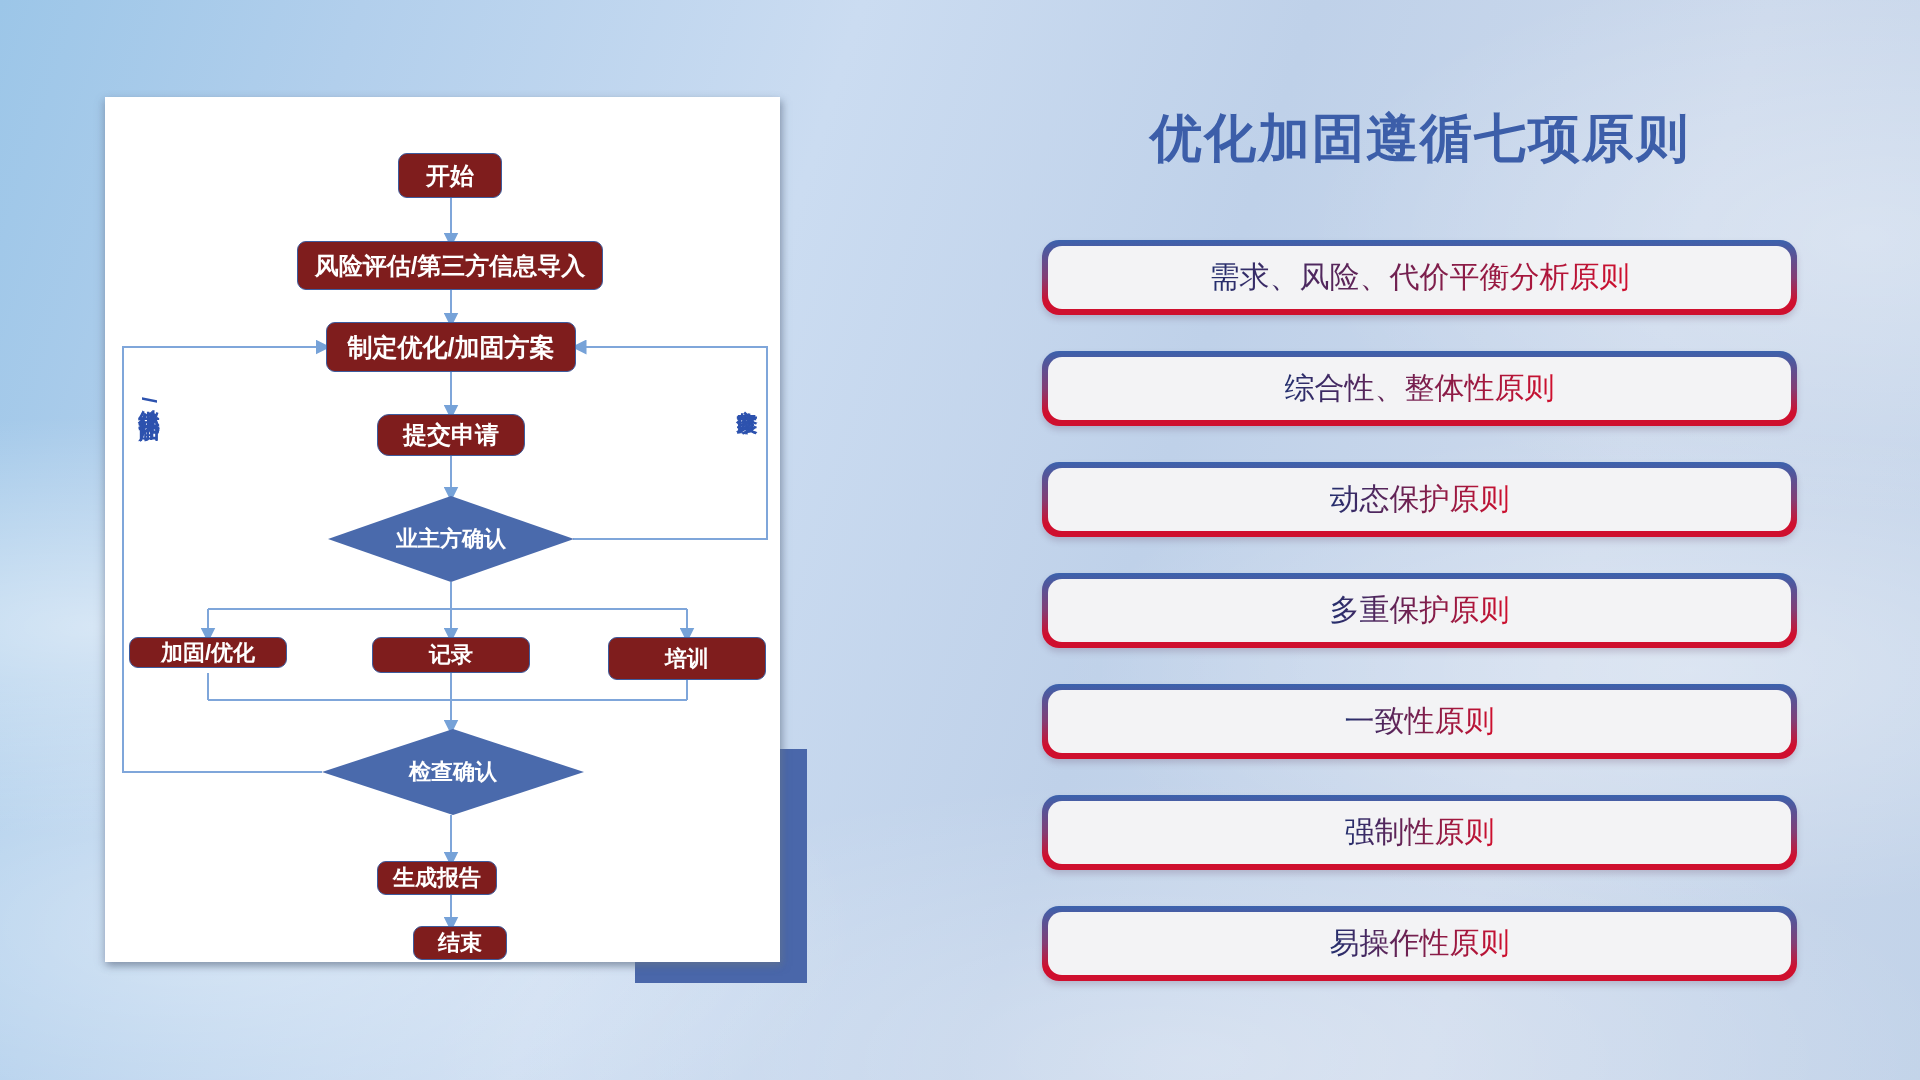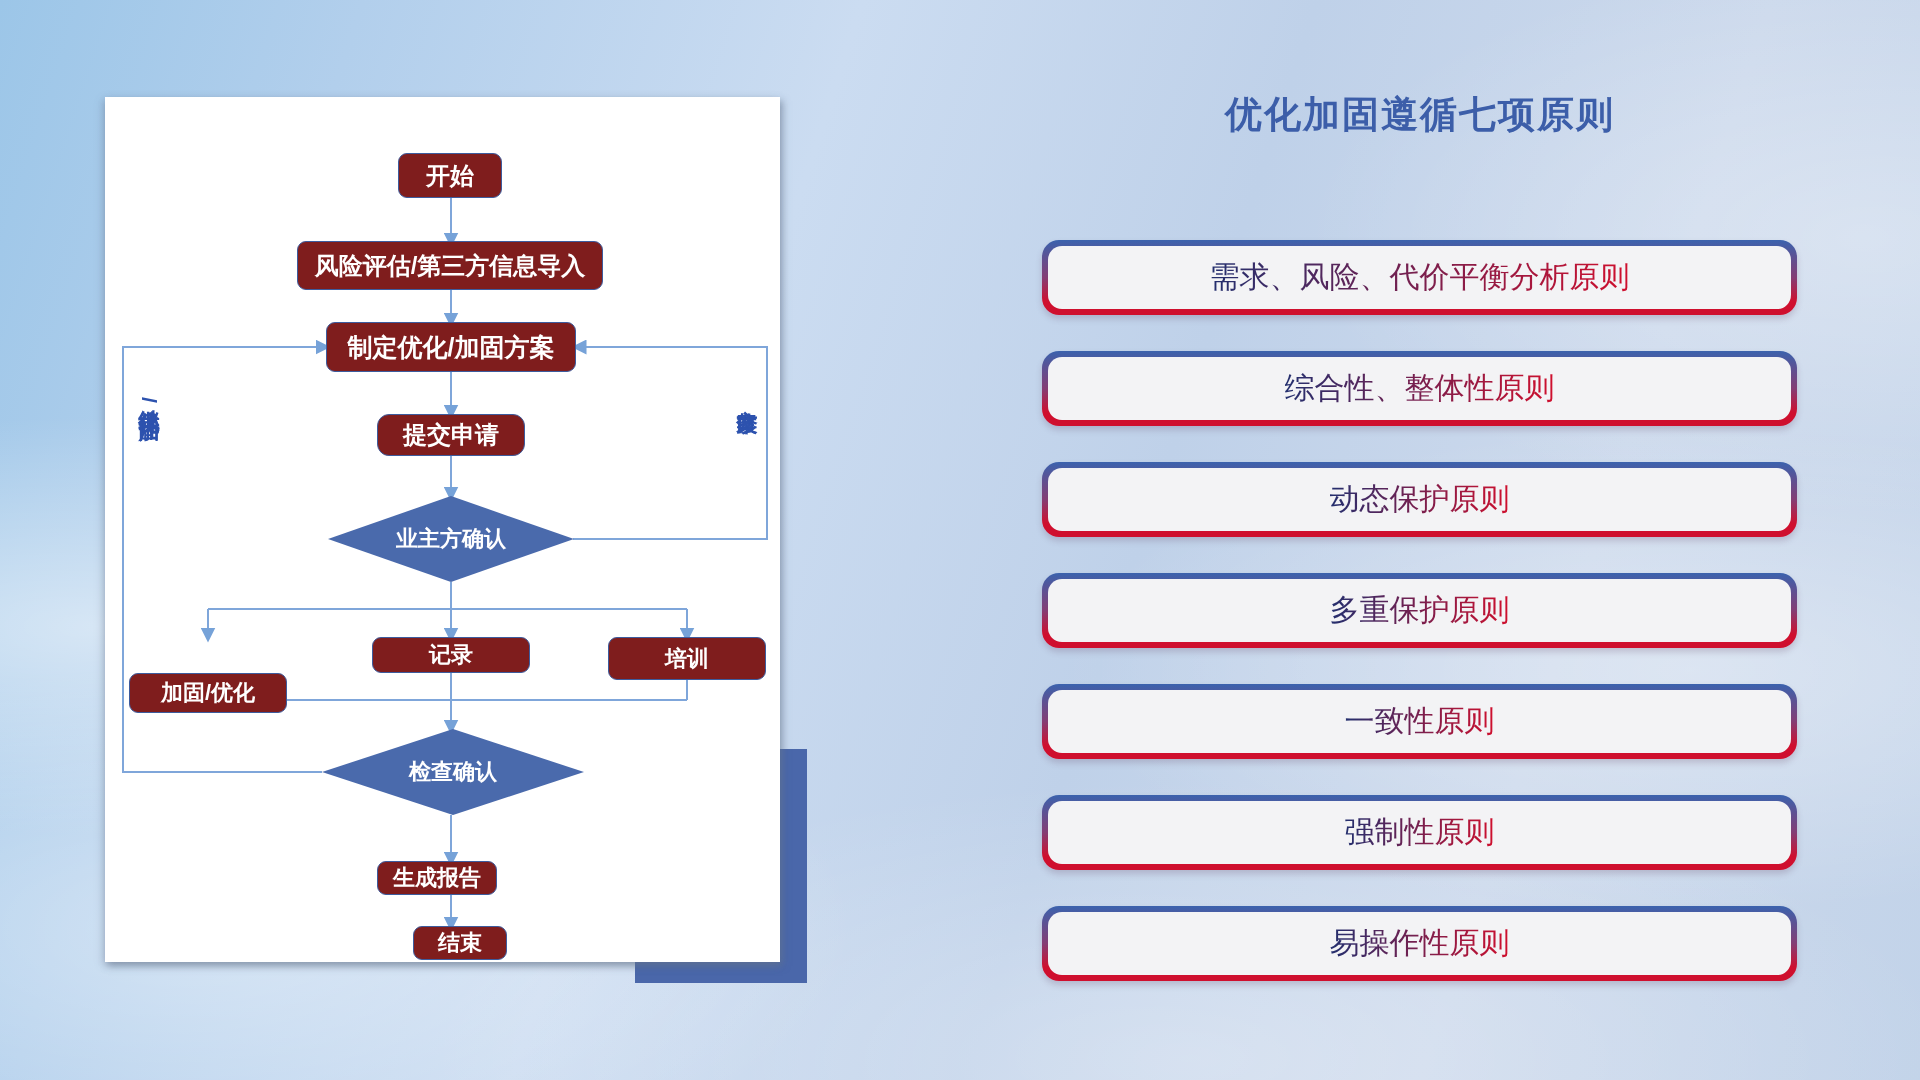--- a/index.html
+++ b/index.html
@@ -16,22 +16,22 @@
   .card{position:absolute;left:105px;top:97px;width:675px;height:865px;background:#ffffff;z-index:2;
         box-shadow:-2px 3px 8px rgba(100,115,140,.35), 3px 4px 7px rgba(100,115,140,.5);}
   .flow-svg{position:absolute;left:0;top:0;}
   .node{position:absolute;display:flex;align-items:center;justify-content:center;
         background:#7f1d1d;color:#fff;font-weight:bold;border-radius:9px;
         border:1px solid #3d5c9e;box-sizing:border-box;white-space:nowrap;}
   .diamond{position:absolute;background:#4a6aac;clip-path:polygon(50% 0,100% 50%,50% 100%,0 50%);
         display:flex;align-items:center;justify-content:center;color:#fff;font-weight:bold;white-space:nowrap;}
   .vlabel{position:absolute;writing-mode:vertical-rl;text-orientation:mixed;
         font-size:21px;font-weight:600;color:#2d52ae;letter-spacing:1px;}
-  .title{position:absolute;left:1040px;top:90px;width:760px;text-align:center;
-        font-size:37px;font-weight:bold;color:#3c5ea9;letter-spacing:2px;}
+  .title{position:absolute;left:1040px;top:104px;width:760px;text-align:center;
+        font-size:52px;font-weight:bold;color:#3c5ea9;letter-spacing:2px;}
   .pbox{position:absolute;left:1042px;width:755px;height:75px;border-radius:17px;
         background:linear-gradient(180deg,#3b62ad 0%,#843d74 50%,#cf0f2e 82%);padding:6px;box-sizing:border-box;
         box-shadow:0 4px 6px rgba(90,60,90,.22);}
   .pbox-inner{width:100%;height:100%;border-radius:14px;background:#f3f3f5;
         display:flex;align-items:center;justify-content:center;}
   .ptext{font-size:30px;font-weight:500;
         background:linear-gradient(90deg,#232f6e,#d00f2d);
         -webkit-background-clip:text;background-clip:text;
         -webkit-text-fill-color:transparent;color:transparent;}
 </style>
@@ -77,21 +77,21 @@
   </div>
   <div class="node" style="left:221px;top:225px;width:250px;height:50px;font-size:25px;">
     <span>制定优化/加固方案</span>
   </div>
   <div class="node" style="left:272px;top:317px;width:148px;height:42px;font-size:24px;border-radius:12px;align-items:center;">
     <span>提交申请</span>
   </div>
   <div class="diamond" style="left:223px;top:399px;width:246px;height:86px;font-size:22px;">
     <span>业主方确认</span>
   </div>
-  <div class="node" style="left:24px;top:540px;width:158px;height:40px;font-size:22px;margin-top:36px;">
+  <div class="node" style="left:24px;top:540px;width:158px;height:31px;font-size:22px;">
     <span>加固/优化</span>
   </div>
   <div class="node" style="left:267px;top:540px;width:158px;height:36px;font-size:22px;">
     <span>记录</span>
   </div>
   <div class="node" style="left:503px;top:540px;width:158px;height:43px;font-size:22px;">
     <span>培训</span>
   </div>
   <div class="diamond" style="left:217px;top:632px;width:262px;height:86px;font-size:22px;">
     <span>检查确认</span>

